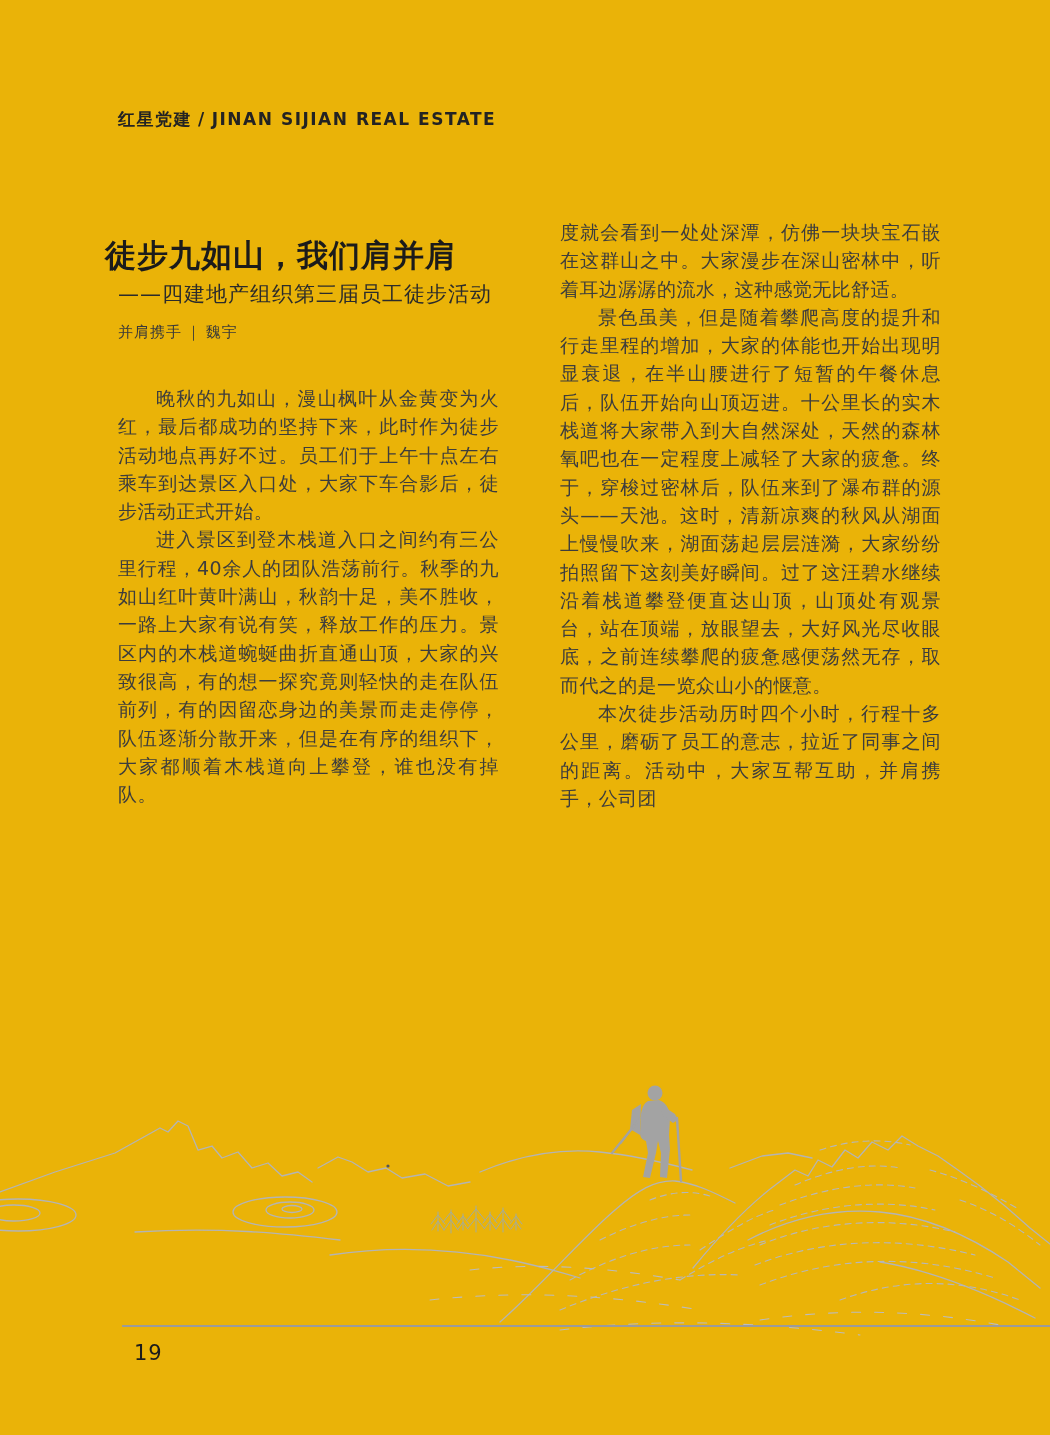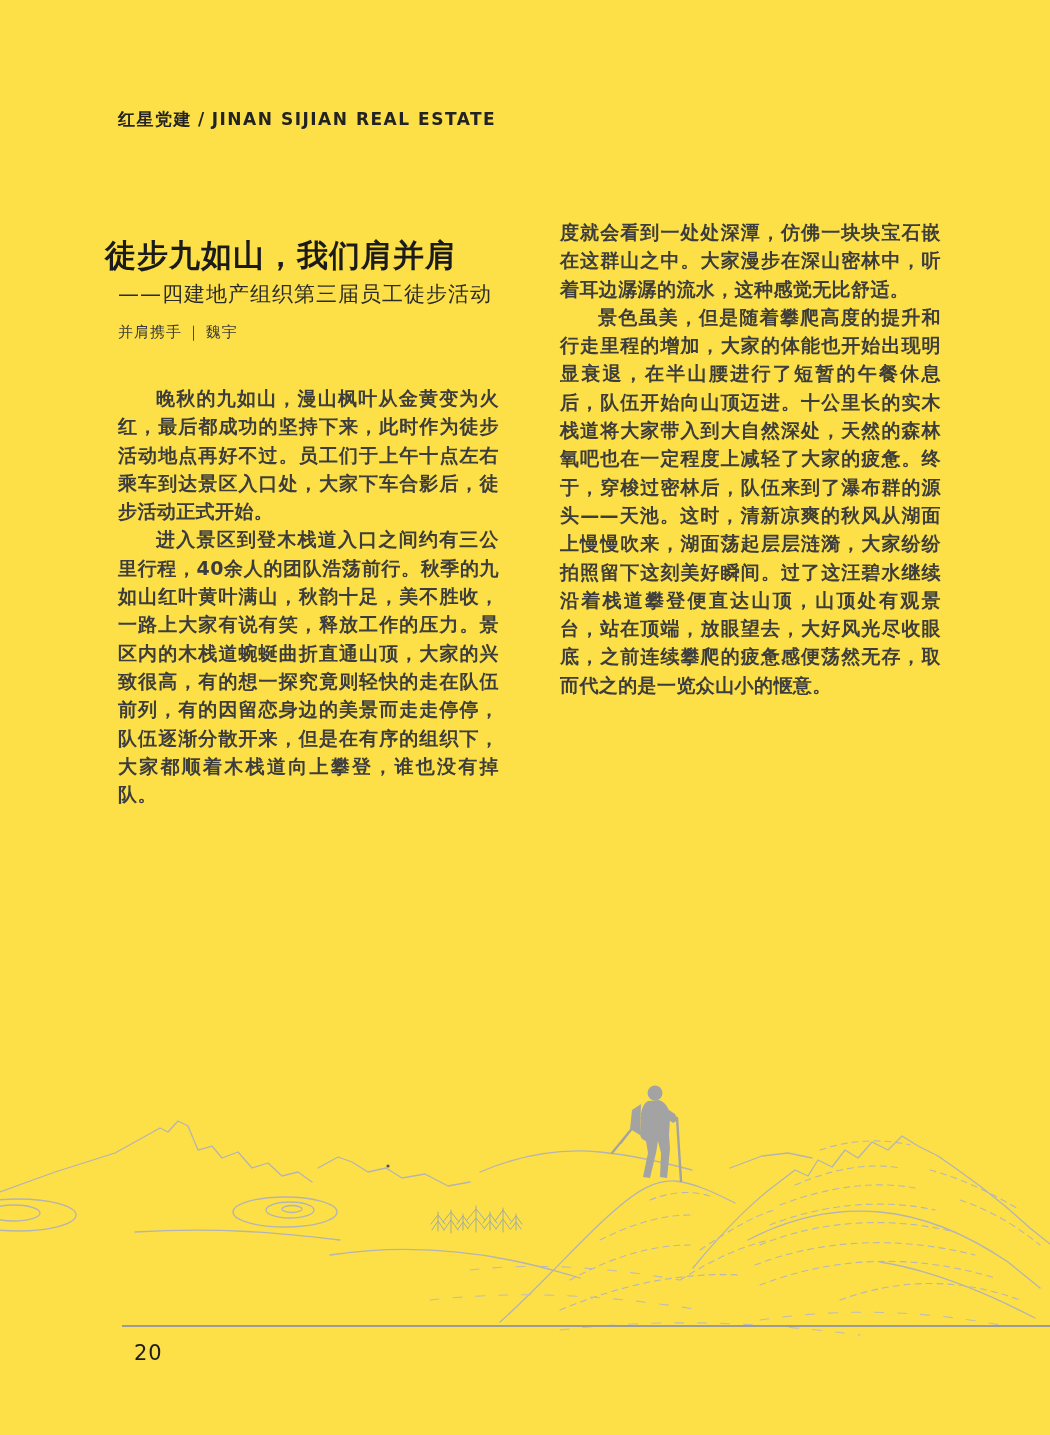--- a/index.html
+++ b/index.html
@@ -1,20 +1,20 @@
 <!DOCTYPE html>
 <html lang="zh"><head>
 <meta charset="utf-8">
 <style>
   html,body{margin:0;padding:0;background:#ffffff;}
   .page{
     position:relative;
     width:1050px;
     height:1435px;
-    background:#fde047;
+    background:#eab308;
     overflow:hidden;
     font-family:"DejaVu Sans", sans-serif;
     color:#3d3d3d;
   }
   .header{
     position:absolute;
     left:118px; top:108px;
     font-size:17px;
     font-weight:bold;
     color:#232323;
@@ -51,21 +51,20 @@
   .byline .bar{margin:0 4px;}
   .col{
     position:absolute;
     width:381px;
     font-size:19px;
     line-height:28.3px;
     text-align:justify;
     text-justify:inter-character;
     color:#3d3d3d;
     letter-spacing:0.4px;
-    font-weight:bold;
   }
   .col-left{left:118px; top:384px;}
   .col-right{left:560px; top:218px;}
   .col p{margin:0;}
   .col p.indent{text-indent:2em;}
   .illustration{
     position:absolute;
     left:0; top:1050px;
     width:1050px;
     height:310px;
@@ -100,20 +99,21 @@
   </div>
 
   <div class="col col-left">
     <p class="indent">晚秋的九如山，漫山枫叶从金黄变为火红，最后都成功的坚持下来，此时作为徒步活动地点再好不过。员工们于上午十点左右乘车到达景区入口处，大家下车合影后，徒步活动正式开始。</p>
     <p class="indent">进入景区到登木栈道入口之间约有三公里行程，40余人的团队浩荡前行。秋季的九如山红叶黄叶满山，秋韵十足，美不胜收，一路上大家有说有笑，释放工作的压力。景区内的木栈道蜿蜒曲折直通山顶，大家的兴致很高，有的想一探究竟则轻快的走在队伍前列，有的因留恋身边的美景而走走停停，队伍逐渐分散开来，但是在有序的组织下，大家都顺着木栈道向上攀登，谁也没有掉队。</p>
   </div>
 
   <div class="col col-right">
     <p>度就会看到一处处深潭，仿佛一块块宝石嵌在这群山之中。大家漫步在深山密林中，听着耳边潺潺的流水，这种感觉无比舒适。</p>
     <p class="indent">景色虽美，但是随着攀爬高度的提升和行走里程的增加，大家的体能也开始出现明显衰退，在半山腰进行了短暂的午餐休息后，队伍开始向山顶迈进。十公里长的实木栈道将大家带入到大自然深处，天然的森林氧吧也在一定程度上减轻了大家的疲惫。终于，穿梭过密林后，队伍来到了瀑布群的源头——天池。这时，清新凉爽的秋风从湖面上慢慢吹来，湖面荡起层层涟漪，大家纷纷拍照留下这刻美好瞬间。过了这汪碧水继续沿着栈道攀登便直达山顶，山顶处有观景台，站在顶端，放眼望去，大好风光尽收眼底，之前连续攀爬的疲惫感便荡然无存，取而代之的是一览众山小的惬意。</p>
+    <p class="indent">本次徒步活动历时四个小时，行程十多公里，磨砺了员工的意志，拉近了同事之间的距离。活动中，大家互帮互助，并肩携手，公司团</p>
   </div>
 
   <svg class="illustration" viewBox="0 1050 1050 310" xmlns="http://www.w3.org/2000/svg" aria-hidden="true">
     <g fill="none" stroke="#b4b4b4" stroke-width="1.3" stroke-linecap="round" stroke-linejoin="round">
 
       <path d="M0,1192 L55,1172 L115,1153 L160,1128 L168,1132 L178,1121 L188,1126 L198,1150 L212,1146 L222,1158 L238,1152 L252,1168 L268,1163 L282,1176 L298,1172 L312,1182"></path>
       <path d="M318,1168 L338,1157 L352,1162 L368,1172 L386,1168 L402,1178 L425,1174 L448,1186 L470,1182"></path>
       <path d="M480,1172 C520,1155 560,1148 600,1152 C630,1155 662,1162 692,1170"></path>
       <path d="M730,1168 L762,1156 L788,1153 L812,1158"></path>
 
@@ -182,15 +182,15 @@
         C670,1108 665,1102 659,1100 Z"></path>
       <path fill="#a3a3a3" d="M641,1104 L632,1110 L630,1129 L640,1135 Z"></path>
       <path fill="#a3a3a3" d="M663,1106 L675,1114 L678,1120 L673,1123 L661,1114 Z"></path>
       <line x1="677" y1="1118" x2="681" y2="1181" stroke="#a3a3a3" stroke-width="2.4" stroke-linecap="round"></line>
       <line x1="634" y1="1126" x2="612" y2="1153" stroke="#a3a3a3" stroke-width="2.2" stroke-linecap="round"></line>
       <line x1="640" y1="1118" x2="621" y2="1143" stroke="#a3a3a3" stroke-width="1.6" stroke-linecap="round"></line>
     </g>
   </svg>
 
   <div class="footer-rule"></div>
-  <div class="page-number">20</div>
+  <div class="page-number">19</div>
 
 </div>
 
 </body></html>

